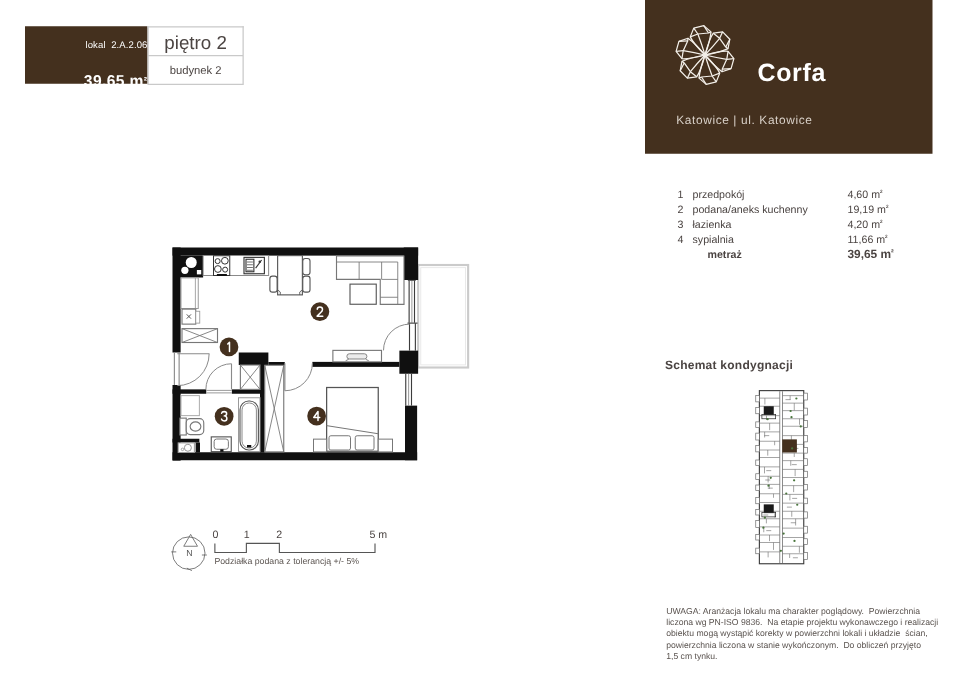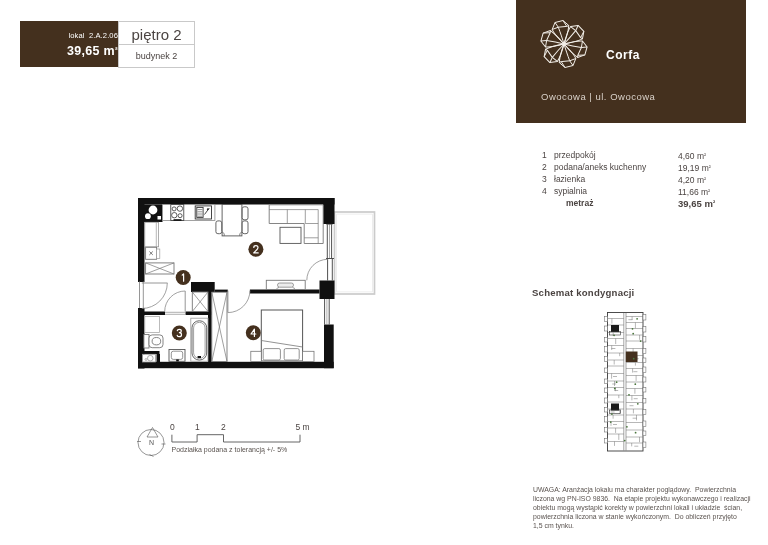--- a/index.html
+++ b/index.html
@@ -6,21 +6,21 @@
   html,body{margin:0;padding:0;}
   body{width:768px;height:545px;position:relative;background:#fff;
        font-family:"Liberation Sans", sans-serif;color:#4b4442;overflow:hidden;}
   .abs{position:absolute;}
 </style>
 </head>
 <body>
 
 <div class="abs" style="left:20px;top:21px;width:98px;height:46px;background:#44301e;color:#fff;text-align:right;">
   <div style="font-size:7.6px;letter-spacing:.1px;margin-top:10px;">lokal&nbsp; 2.A.2.06</div>
-  <div style="font-size:12.5px;font-weight:bold;letter-spacing:.3px;margin-top:4px;">39,65 m<span style="font-size:8px;vertical-align:2px;">²</span></div>
+  <div style="font-size:12.5px;font-weight:bold;letter-spacing:.3px;margin-top:18px;">39,65 m<span style="font-size:8px;vertical-align:2px;">²</span></div>
 </div>
 
 <div class="abs" style="left:118px;top:21px;width:75px;height:22px;border:1px solid #c9c9c9;border-bottom:none;text-align:center;">
   <div style="font-size:15px;margin-top:4px;">piętro 2</div>
 </div>
 
 <div class="abs" style="left:118px;top:44px;width:75px;height:22px;border:1px solid #c9c9c9;text-align:center;">
   <div style="font-size:9px;margin-top:6px;">budynek 2</div>
 </div>
 
@@ -36,23 +36,23 @@
       <path d="M20.3 9.2 C22.5 15 24.5 21 26 26"></path>
     </g>
     <use href="#petal" transform="rotate(60 26 26)"></use>
     <use href="#petal" transform="rotate(120 26 26)"></use>
     <use href="#petal" transform="rotate(180 26 26)"></use>
     <use href="#petal" transform="rotate(240 26 26)"></use>
     <use href="#petal" transform="rotate(300 26 26)"></use>
   </g>
 </svg>
 
-<div class="abs" style="left:606px;top:48px;color:#fff;font-size:12px;font-weight:bold;letter-spacing:.5px;">Corfa</div>
-
-<div class="abs" style="left:541px;top:91px;color:#d9d1c9;font-size:9.5px;letter-spacing:.5px;">Owocowa | ul. Owocowa</div>
+<div class="abs" style="left:606px;top:48px;color:#fff;font-size:20px;font-weight:bold;letter-spacing:.5px;">Corfa</div>
+
+<div class="abs" style="left:541px;top:91px;color:#d9d1c9;font-size:9.5px;letter-spacing:.5px;">Katowice | ul. Katowice</div>
 
 <div class="abs" style="left:542px;top:149px;font-size:8.5px;line-height:12px;width:210px;">
   <div><span style="display:inline-block;width:12px;">1</span><span>przedpokój</span><span style="position:absolute;left:136px;">4,60 m<span style="font-size:6px;vertical-align:2px;">²</span></span></div>
   <div><span style="display:inline-block;width:12px;">2</span><span>podana/aneks kuchenny</span><span style="position:absolute;left:136px;">19,19 m<span style="font-size:6px;vertical-align:2px;">²</span></span></div>
   <div><span style="display:inline-block;width:12px;">3</span><span>łazienka</span><span style="position:absolute;left:136px;">4,20 m<span style="font-size:6px;vertical-align:2px;">²</span></span></div>
   <div><span style="display:inline-block;width:12px;">4</span><span>sypialnia</span><span style="position:absolute;left:136px;">11,66 m<span style="font-size:6px;vertical-align:2px;">²</span></span></div>
   <div style="font-weight:bold;padding-left:24px;"><span>metraż</span><span style="position:absolute;left:136px;font-size:9.5px;">39,65 m<span style="font-size:6.5px;vertical-align:2px;">²</span></span></div>
 </div>
 
 <div class="abs" style="left:532px;top:287px;font-size:9.6px;font-weight:bold;letter-spacing:.2px;">Schemat kondygnacji</div>

